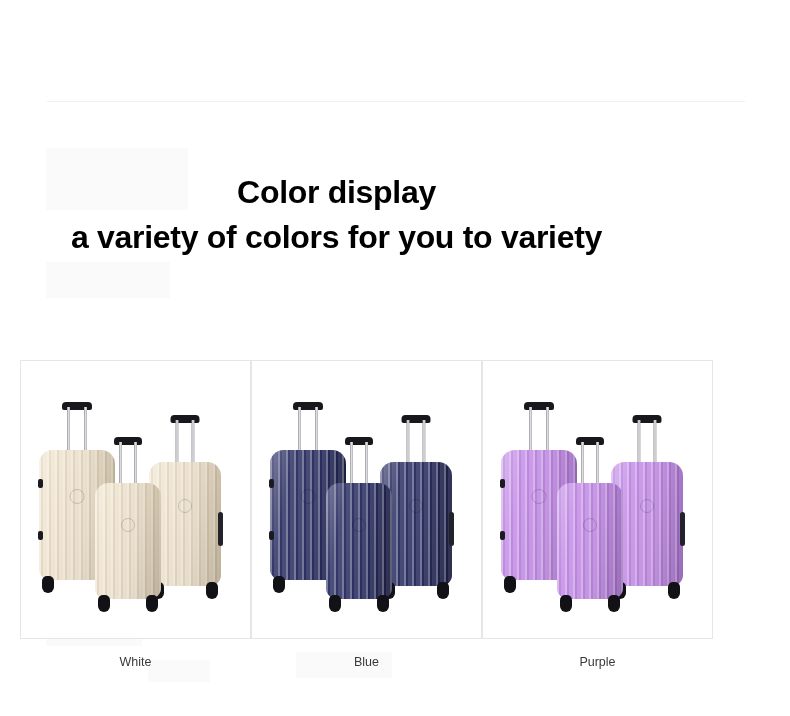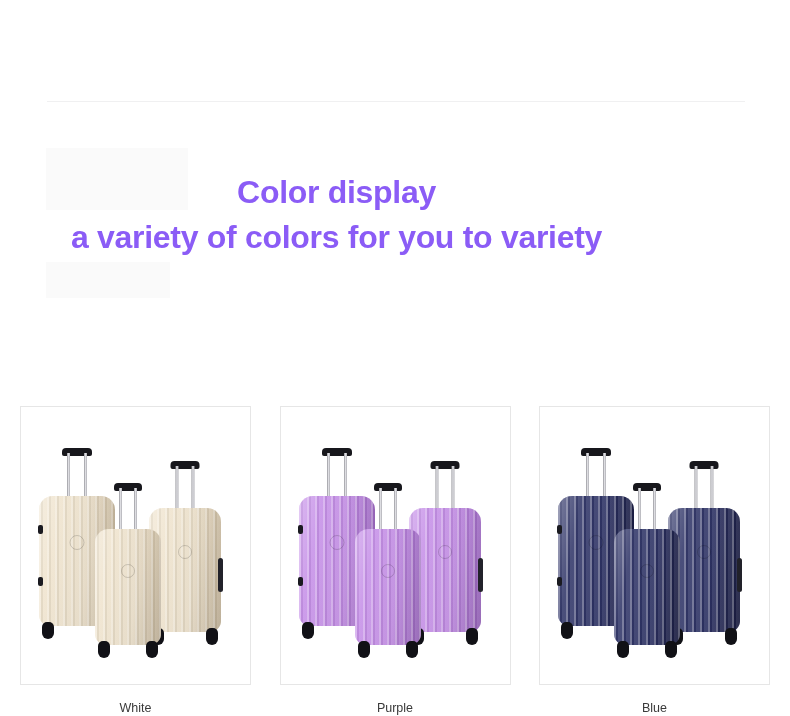--- a/index.html
+++ b/index.html
@@ -41,21 +41,21 @@
     background: #f0f0f1;
   }
 
   
   .heading {
     position: absolute;
     left: 0;
     top: 170px;
     width: 673px;
     text-align: center;
-    color: #8b5cf6;
+    color: #000000;
     font-weight: bold;
     letter-spacing: -0.3px;
   }
   .heading .line1 {
     display: block;
     font-size: 32px;
     line-height: 44px;
   }
   .heading .line2 {
     display: block;
@@ -63,22 +63,21 @@
     line-height: 46px;
   }
 
   
   .gallery {
     position: absolute;
     left: 20px;
     top: 360px;
     width: 750px;
     display: flex;
-    justify-content: space-between;
-    margin-top: 46px;
+    justify-content: flex-start;
   }
 
   .swatch-card { width: 231px; }
 
   .photo-frame {
     width: 231px;
     height: 279px;
     border: 1px solid #e6e6e6;
     background: #ffffff;
     position: relative;
@@ -240,20 +239,73 @@
               <div class="wheel" style="left: 3px; bottom: -13px;"></div>
               <div class="wheel" style="right: 3px; bottom: -13px;"></div>
             </div>
           </div>
       </div>
       <div class="caption">White</div>
     </div>
 
     <div class="swatch-card">
       <div class="photo-frame">
+        <div class="scene" id="scene-1">
+            <div class="case" style="left: 18px; top: 89px; width: 76px; height: 130px; z-index: 2;">
+              <div class="handle" style="width: 30px; height: 52px; top: -48px;">
+                <span class="grip"></span>
+                <span class="pole-l" style="height:47px"></span>
+                <span class="pole-r" style="height:47px"></span>
+              </div>
+              <div class="shell" style="background: linear-gradient(92deg, rgb(46, 51, 103) 0%, rgb(46, 51, 103) 58%, rgb(29, 32, 72) 100%);">
+                <div class="ribs"></div>
+                <div class="gloss"></div>
+                <div class="badge" style="width: 15px; height: 15px; top: 30%;"></div>
+              </div>
+              <div class="latch" style="left: -1px; top: 22%; height: 9px;"></div>
+              <div class="latch" style="left: -1px; top: 62%; height: 9px;"></div>
+              <div class="wheel" style="left: 3px; bottom: -13px;"></div>
+              <div class="wheel" style="right: 3px; bottom: -13px;"></div>
+            </div>
+            <div class="case" style="left: 128px; top: 101px; width: 72px; height: 124px; z-index: 3;">
+              <div class="handle" style="width: 29px; height: 51px; top: -47px;">
+                <span class="grip"></span>
+                <span class="pole-l" style="height:46px"></span>
+                <span class="pole-r" style="height:46px"></span>
+              </div>
+              <div class="shell" style="background: linear-gradient(92deg, rgb(46, 51, 103) 0%, rgb(46, 51, 103) 58%, rgb(29, 32, 72) 100%);">
+                <div class="ribs"></div>
+                <div class="gloss"></div>
+                <div class="badge" style="width: 14px; height: 14px; top: 30%;"></div>
+              </div>
+              <div class="side-handle" style="right: -2px; top: 40%; height: 34px;"></div>
+              <div class="wheel" style="left: 3px; bottom: -13px;"></div>
+              <div class="wheel" style="right: 3px; bottom: -13px;"></div>
+            </div>
+            <div class="case" style="left: 74px; top: 122px; width: 66px; height: 116px; z-index: 5;">
+              <div class="handle" style="width: 28px; height: 50px; top: -46px;">
+                <span class="grip"></span>
+                <span class="pole-l" style="height:45px"></span>
+                <span class="pole-r" style="height:45px"></span>
+              </div>
+              <div class="shell" style="background: linear-gradient(92deg, rgb(46, 51, 103) 0%, rgb(46, 51, 103) 58%, rgb(29, 32, 72) 100%);">
+                <div class="ribs"></div>
+                <div class="gloss"></div>
+                <div class="badge" style="width: 14px; height: 14px; top: 30%;"></div>
+              </div>
+              <div class="wheel" style="left: 3px; bottom: -13px;"></div>
+              <div class="wheel" style="right: 3px; bottom: -13px;"></div>
+            </div>
+          </div>
+      </div>
+      <div class="caption">Blue</div>
+    </div>
+
+    <div class="swatch-card">
+      <div class="photo-frame">
         <div class="scene" id="scene-2">
             <div class="case" style="left: 18px; top: 89px; width: 76px; height: 130px; z-index: 2;">
               <div class="handle" style="width: 30px; height: 52px; top: -48px;">
                 <span class="grip"></span>
                 <span class="pole-l" style="height:47px"></span>
                 <span class="pole-r" style="height:47px"></span>
               </div>
               <div class="shell" style="background: linear-gradient(92deg, rgb(197, 142, 232) 0%, rgb(197, 142, 232) 58%, rgb(168, 111, 208) 100%);">
                 <div class="ribs"></div>
                 <div class="gloss"></div>
@@ -291,67 +343,14 @@
                 <div class="badge" style="width: 14px; height: 14px; top: 30%;"></div>
               </div>
               <div class="wheel" style="left: 3px; bottom: -13px;"></div>
               <div class="wheel" style="right: 3px; bottom: -13px;"></div>
             </div>
           </div>
       </div>
       <div class="caption">Purple</div>
     </div>
 
-    <div class="swatch-card">
-      <div class="photo-frame">
-        <div class="scene" id="scene-1">
-            <div class="case" style="left: 18px; top: 89px; width: 76px; height: 130px; z-index: 2;">
-              <div class="handle" style="width: 30px; height: 52px; top: -48px;">
-                <span class="grip"></span>
-                <span class="pole-l" style="height:47px"></span>
-                <span class="pole-r" style="height:47px"></span>
-              </div>
-              <div class="shell" style="background: linear-gradient(92deg, rgb(46, 51, 103) 0%, rgb(46, 51, 103) 58%, rgb(29, 32, 72) 100%);">
-                <div class="ribs"></div>
-                <div class="gloss"></div>
-                <div class="badge" style="width: 15px; height: 15px; top: 30%;"></div>
-              </div>
-              <div class="latch" style="left: -1px; top: 22%; height: 9px;"></div>
-              <div class="latch" style="left: -1px; top: 62%; height: 9px;"></div>
-              <div class="wheel" style="left: 3px; bottom: -13px;"></div>
-              <div class="wheel" style="right: 3px; bottom: -13px;"></div>
-            </div>
-            <div class="case" style="left: 128px; top: 101px; width: 72px; height: 124px; z-index: 3;">
-              <div class="handle" style="width: 29px; height: 51px; top: -47px;">
-                <span class="grip"></span>
-                <span class="pole-l" style="height:46px"></span>
-                <span class="pole-r" style="height:46px"></span>
-              </div>
-              <div class="shell" style="background: linear-gradient(92deg, rgb(46, 51, 103) 0%, rgb(46, 51, 103) 58%, rgb(29, 32, 72) 100%);">
-                <div class="ribs"></div>
-                <div class="gloss"></div>
-                <div class="badge" style="width: 14px; height: 14px; top: 30%;"></div>
-              </div>
-              <div class="side-handle" style="right: -2px; top: 40%; height: 34px;"></div>
-              <div class="wheel" style="left: 3px; bottom: -13px;"></div>
-              <div class="wheel" style="right: 3px; bottom: -13px;"></div>
-            </div>
-            <div class="case" style="left: 74px; top: 122px; width: 66px; height: 116px; z-index: 5;">
-              <div class="handle" style="width: 28px; height: 50px; top: -46px;">
-                <span class="grip"></span>
-                <span class="pole-l" style="height:45px"></span>
-                <span class="pole-r" style="height:45px"></span>
-              </div>
-              <div class="shell" style="background: linear-gradient(92deg, rgb(46, 51, 103) 0%, rgb(46, 51, 103) 58%, rgb(29, 32, 72) 100%);">
-                <div class="ribs"></div>
-                <div class="gloss"></div>
-                <div class="badge" style="width: 14px; height: 14px; top: 30%;"></div>
-              </div>
-              <div class="wheel" style="left: 3px; bottom: -13px;"></div>
-              <div class="wheel" style="right: 3px; bottom: -13px;"></div>
-            </div>
-          </div>
-      </div>
-      <div class="caption">Blue</div>
-    </div>
-
   </div>
 </div>
 
 </body></html>

